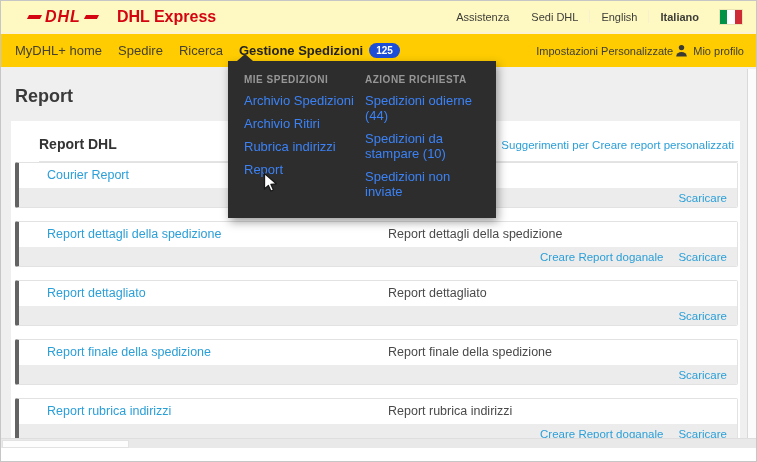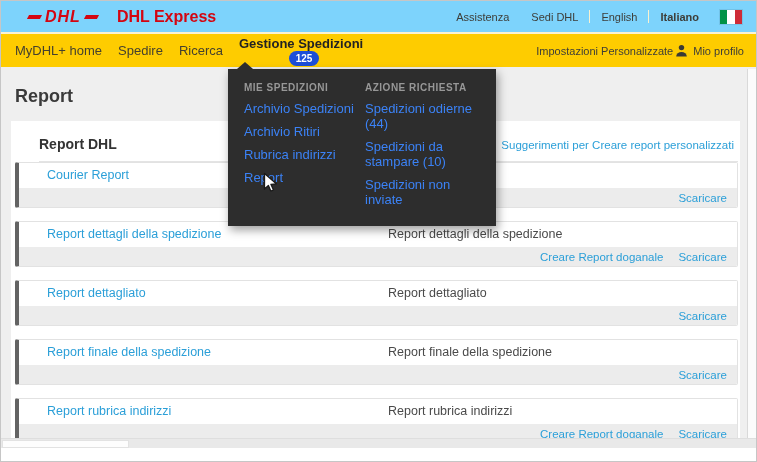--- a/index.html
+++ b/index.html
@@ -1,37 +1,37 @@
 <!DOCTYPE html>
 <html><head>
 <meta charset="utf-8">
 <style>
   * { margin:0; padding:0; box-sizing:border-box; }
   html,body { width:757px; height:462px; }
   body { font-family:"Liberation Sans", sans-serif; }
   .window { position:relative; width:757px; height:462px; border:1px solid #c6c6c6; background:#efefef; overflow:hidden; }
 
   
-  .topbar { height:33px; background:#7dd3fc; display:flex; align-items:center; border-bottom:2px solid #fbf3d2; position:relative; z-index:6; }
+  .topbar { height:33px; background:#fef9c3; display:flex; align-items:center; border-bottom:2px solid #fbf3d2; position:relative; z-index:6; }
   .logo { margin-left:27px; display:flex; align-items:center; color:#d40511; font-weight:bold; font-style:italic; font-size:16px; letter-spacing:1px; }
   .logo .dash { width:13px; height:4px; background:#d40511; transform:skewX(-28deg); }
   .logo .dash.left { margin-right:4px; } .logo .dash.right { margin-left:4px; }
   .product { margin-left:19px; color:#d40511; font-weight:bold; font-size:16px; }
   .topbar-right { margin-left:auto; display:flex; align-items:center; font-size:11px; color:#3d3d38; }
   .u-link { padding:0 11px; cursor:pointer; }
   .u-link.bold { font-weight:bold; }
   .vdiv { width:1px; height:13px; background:#f8f1cf; }
   .flag { width:22px; height:14px; margin:0 14px 0 10px; display:flex; box-shadow:0 0 0 1px rgba(0,0,0,0.08); }
   .flag div { flex:1; } .flag .g{background:#009246;} .flag .w{background:#fff;} .flag .r{background:#ce2b37;}
 
   
   .nav { height:33px; background:#fecc00; display:flex; align-items:center; font-size:13px; color:#45412e; position:relative; z-index:6; }
   .nav-left { display:flex; align-items:center; margin-left:6px; }
   .nav-item { padding:0 8px; cursor:pointer; white-space:nowrap; }
-  .nav-item.active { font-weight:bold; color:#222; display:flex; align-items:center;flex-direction:column; }
+  .nav-item.active { font-weight:bold; color:#222; display:flex; align-items:center; }
   .badge { background:#1d4ed8; color:#fff; font-size:10px; font-weight:bold; border-radius:9px; padding:2px 7px; margin-left:6px; font-style:normal; }
   .nav-right { margin-left:auto; display:flex; align-items:center; font-size:11px; color:#3d3d38; padding-right:12px; }
   .nav-right .settings { margin-right:2px; cursor:pointer; }
   .profile { display:flex; align-items:center; gap:5px; cursor:pointer; }
 
   
   .content { position:absolute; top:68px; left:0; right:0; bottom:0; background:#efefef; }
   .page-title { font-size:18px; font-weight:bold; color:#3a3a3a; padding:17px 0 0 14px; }
   .card { position:absolute; left:10px; right:16px; top:52px; bottom:23px; background:#fff; }
   .card-header { display:flex; align-items:baseline; padding:15px 6px 0 28px; }
@@ -49,21 +49,21 @@
   .row-actions { height:19px; background:#ececec; display:flex; justify-content:flex-end; align-items:center; gap:15px; padding-right:10px; font-size:11.5px; }
   .action-link { color:#2b9fd8; cursor:pointer; }
 
   
   .vscroll { position:absolute; right:0; top:68px; bottom:22px; width:9px; background:#fbfbfb; border-left:1px solid #d9d9d9; z-index:4; }
   .footer-strip { position:absolute; left:0; right:0; bottom:0; height:13px; background:#fff; }
   .hscroll { position:absolute; left:0; right:0; bottom:13px; height:10px; background:#e9e9e9; border-top:1px solid #dedede; z-index:4; }
   .hthumb { position:absolute; left:1px; top:1px; width:127px; height:8px; background:#fdfdfd; border:1px solid #e2e2e2; }
 
   
-  .menu { position:absolute; left:227px; top:68px; width:268px; background:#2d2d2d; z-index:10;
+  .menu { position:absolute; left:227px; top:60px; width:268px; background:#2d2d2d; z-index:10;
           box-shadow:2px 4px 9px rgba(0,0,0,0.38); padding:13px 10px 10px 16px; display:flex; }
   .menu::before { content:""; position:absolute; top:-7px; left:9px; width:0; height:0;
           border-left:8px solid transparent; border-right:8px solid transparent; border-bottom:7px solid #2d2d2d; }
   .menu-col { width:50%; padding-right:8px; }
   .menu-header { color:#979797; font-size:10px; font-weight:bold; letter-spacing:0.5px; margin-bottom:9px; }
   .menu-item { color:#3b82f6; font-size:13px; line-height:1.15; margin-bottom:8px; cursor:pointer; }
 
   .cursor { position:absolute; left:262px; top:171px; z-index:20; }
 </style>
 </head>

